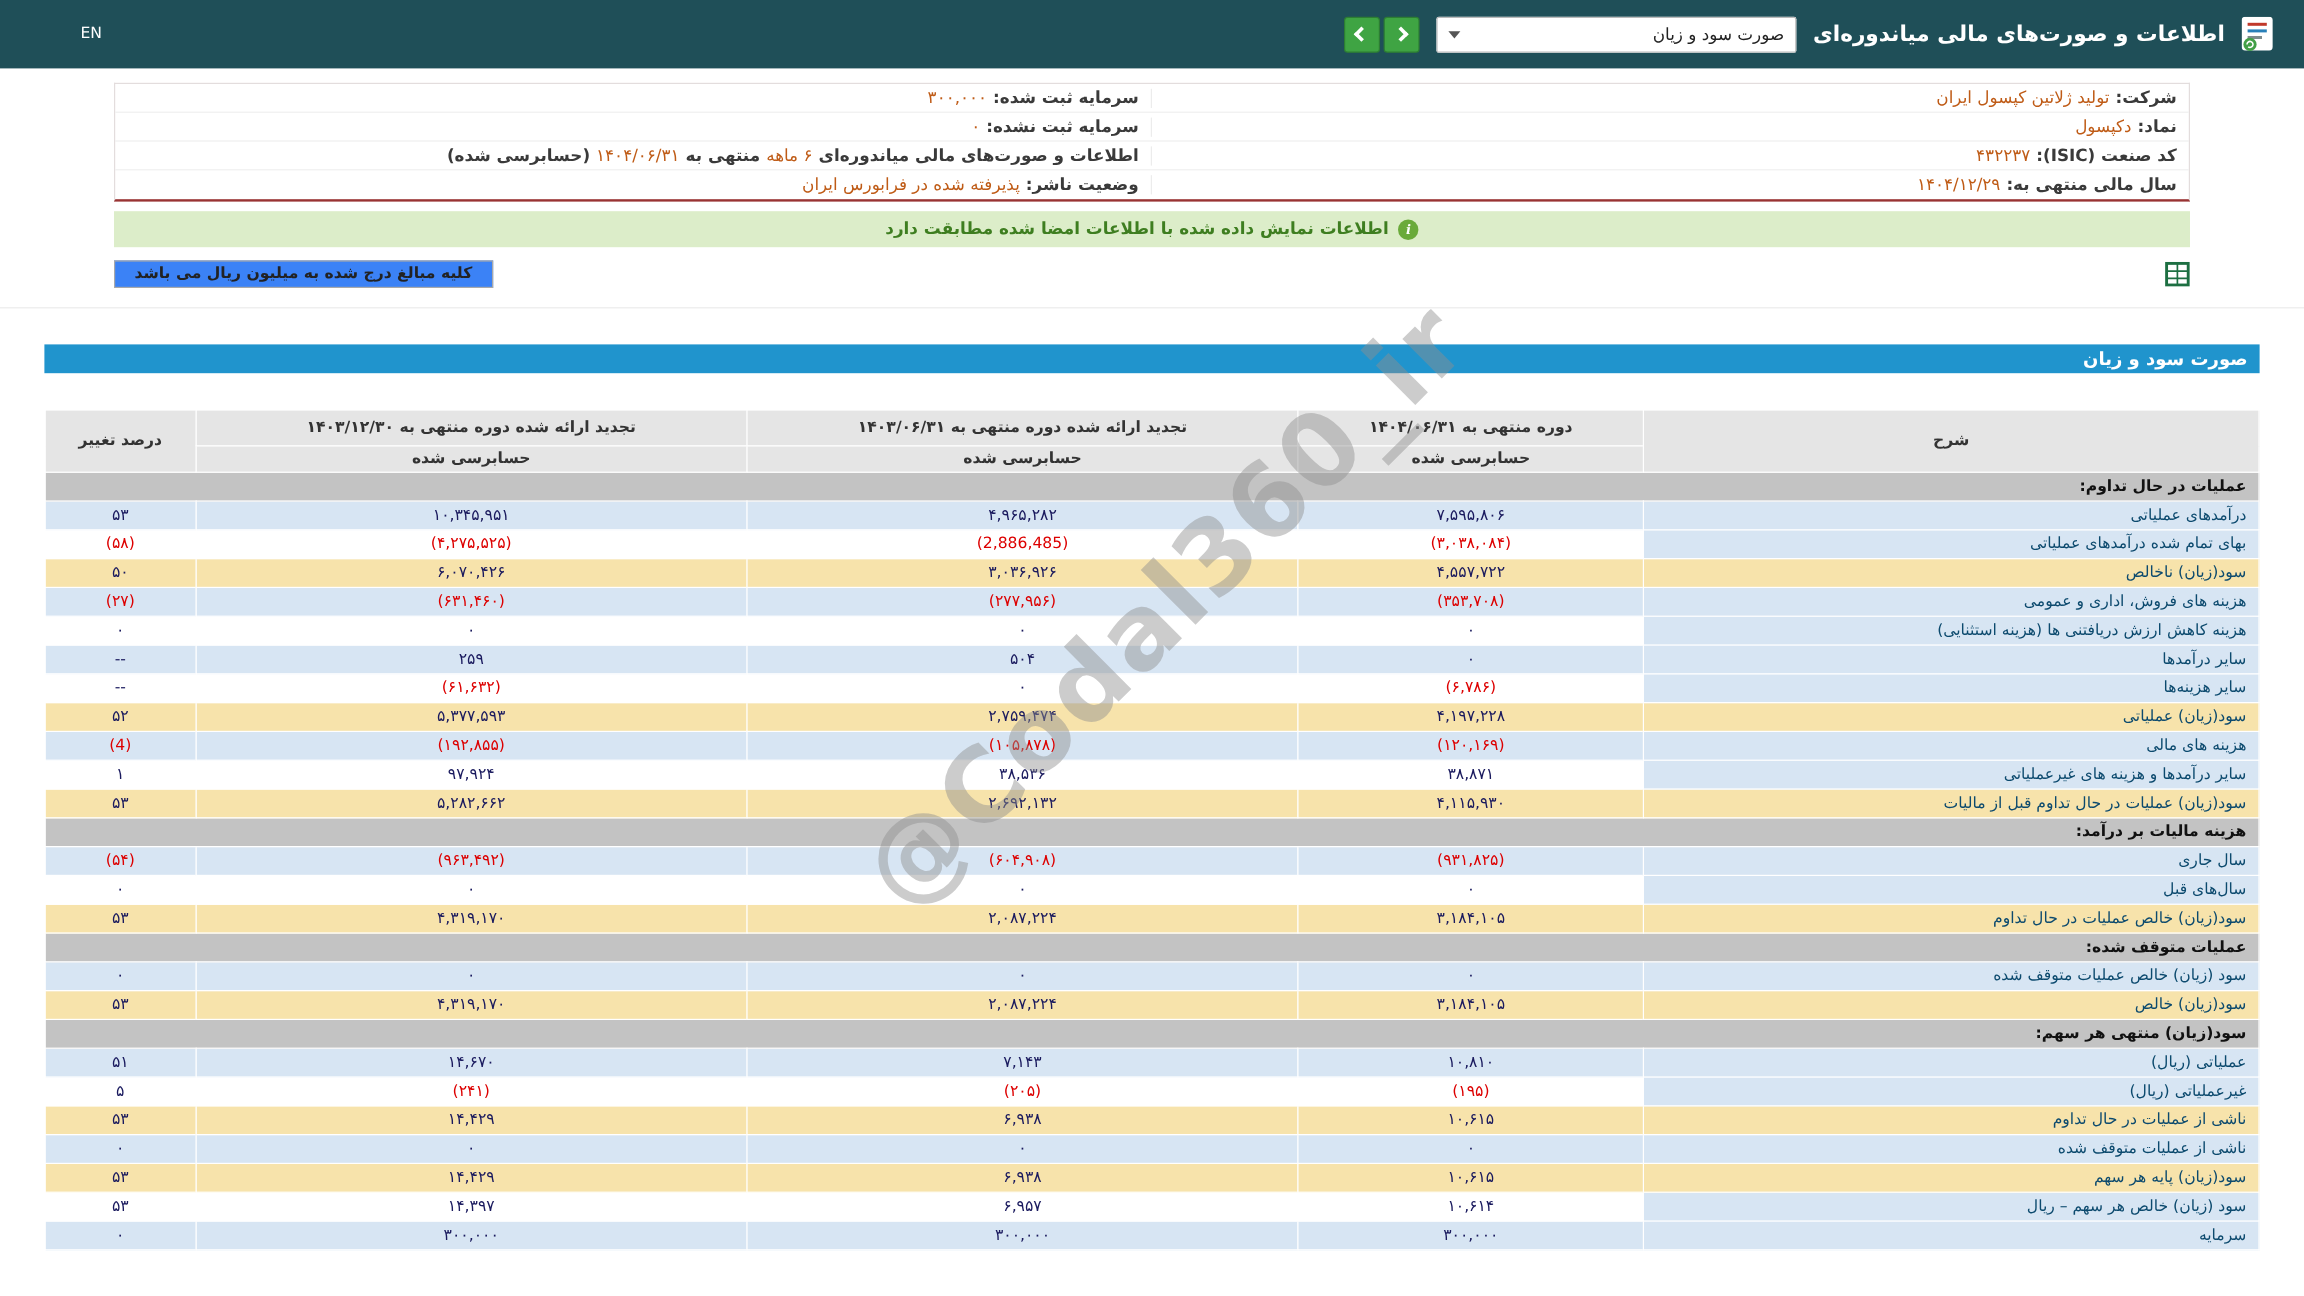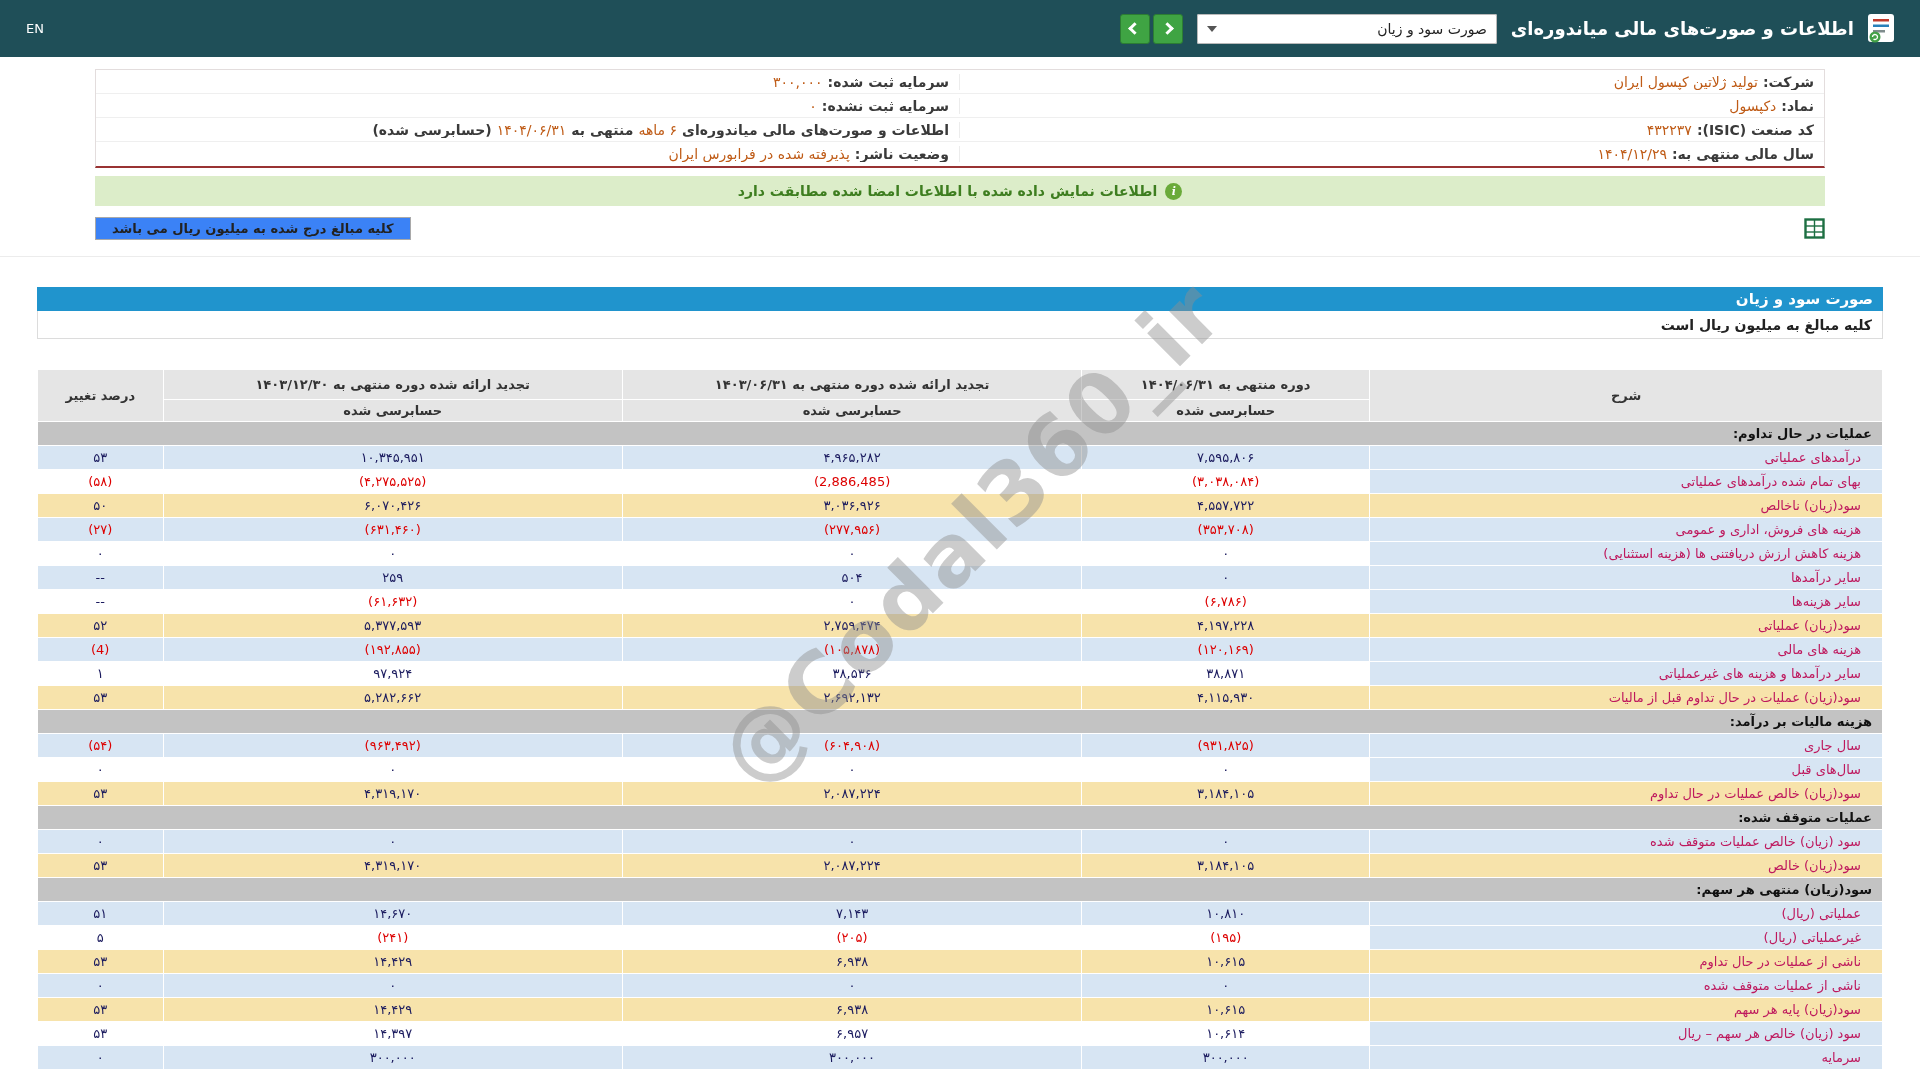--- a/index.html
+++ b/index.html
@@ -17,21 +17,21 @@
   .topbar{height:57px;background:var(--topbar-bg);display:flex;align-items:center;justify-content:space-between;padding:0 26px;}
   .topbar-group{display:flex;align-items:center;gap:14px;}
   .topbar-title{color:#fff;font-size:18px;font-weight:bold;white-space:nowrap;}
   .dropdown{background:#fff;width:300px;height:30px;border-radius:2px;display:flex;align-items:center;justify-content:space-between;padding:0 10px;font-size:14px;color:#222;cursor:pointer;box-shadow:inset 0 0 0 1px #b9b9b9;}
   .caret-down{width:0;height:0;border-left:5px solid transparent;border-right:5px solid transparent;border-top:6px solid #555;}
   .nav-btns{display:flex;gap:3px;}
   .nav-btn{width:30px;height:30px;background:var(--nav-button-green);border:1px solid #2c7d33;border-radius:3px;display:flex;align-items:center;justify-content:center;cursor:pointer;padding:0;}
   .chev{display:block;width:9px;height:9px;border-top:3px solid #fff;border-right:3px solid #fff;}
   .chev-right{transform:rotate(45deg);}
   .chev-left{transform:rotate(-135deg);}
-  .en-link{color:#fff;font-size:13px;cursor:pointer;text-decoration:none;}
+  .en-link{color:#fff;font-size:13px;cursor:pointer;text-decoration:none;margin-left:41px;}
 
   
   .info-wrap{margin:12px 95px 0;}
   .info-table{border:1px solid #e3dddd;border-bottom:2px solid var(--maroon-border);}
   .info-row{display:flex;height:24px;align-items:center;border-bottom:1px solid #efefef;font-size:14px;}
   .info-row:last-child{border-bottom:none;}
   .info-half{width:50%;display:flex;align-items:center;gap:5px;padding:0 10px;overflow:hidden;white-space:nowrap;}
   .half-left{border-right:1px solid #ececec;}
   .info-label{font-weight:bold;color:#3a3a3a;}
   .info-value{color:var(--value-orange);}
@@ -50,21 +50,21 @@
   .statement{margin:30px 37px 0;}
   .blue-bar{background:var(--title-bar-blue);color:#fff;font-weight:bold;font-size:15px;height:24px;display:flex;align-items:center;padding:0 10px;}
   .subtitle-row{height:28px;display:flex;align-items:center;padding:0 10px;font-size:14px;font-weight:bold;color:#222;border:1px solid #dcdcdc;border-top:none;background:#fff;}
 
   .table-wrap{margin-top:30px;position:relative;}
   table{width:100%;border-collapse:collapse;table-layout:fixed;font-size:13px;}
   th,td{border:1px solid #fff;padding:1px 8px;vertical-align:middle;}
   thead th{background:var(--header-bg);font-weight:bold;color:#333;text-align:center;height:30px;}
   thead tr.audited-row th{height:22px;}
   td{height:24px;}
-  td.cell-label{text-align:right;color:#be185d;padding-right:21px;}
+  td.cell-label{text-align:right;color:#0c4a6e;padding-right:10px;}
   td.cell-num,td.cell-pct{text-align:center;direction:ltr;unicode-bidi:embed;color:var(--number-color);}
   td.neg{color:var(--negative-red);}
   td.cell-section{background:var(--section-bg);font-weight:bold;text-align:right;color:#111;padding-right:10px;}
   tr.row-blue td{background:var(--row-blue);}
   tr.row-white td{background:#fff;}
   tr.row-white td.cell-label{background:var(--row-blue);}
   tr.row-yellow td{background:var(--row-yellow);}
 
   .watermark{position:absolute;left:600px;top:115px;font-size:85px;font-weight:bold;color:#8f8f8f;opacity:.45;transform:rotate(-45deg);direction:ltr;pointer-events:none;white-space:nowrap;z-index:3;letter-spacing:2px;}
 </style>
@@ -166,21 +166,20 @@
       </svg>
     </span>
   </button>
   <div class="note-box">کلیه مبالغ درج شده به میلیون ریال می باشد</div>
 </div>
 
 <div class="section-divider"></div>
 
 <section class="statement">
   <div class="blue-bar">صورت سود و زیان</div>
-  <div class="subtitle-row">کلیه مبالغ به میلیون ریال است</div>
 
   <div class="table-wrap">
     <div class="watermark">@Codal360_ir</div>
     <table>
       <colgroup>
         <col style="width:27.8%">
         <col style="width:15.6%">
         <col style="width:24.9%">
         <col style="width:24.9%">
         <col style="width:6.8%">

